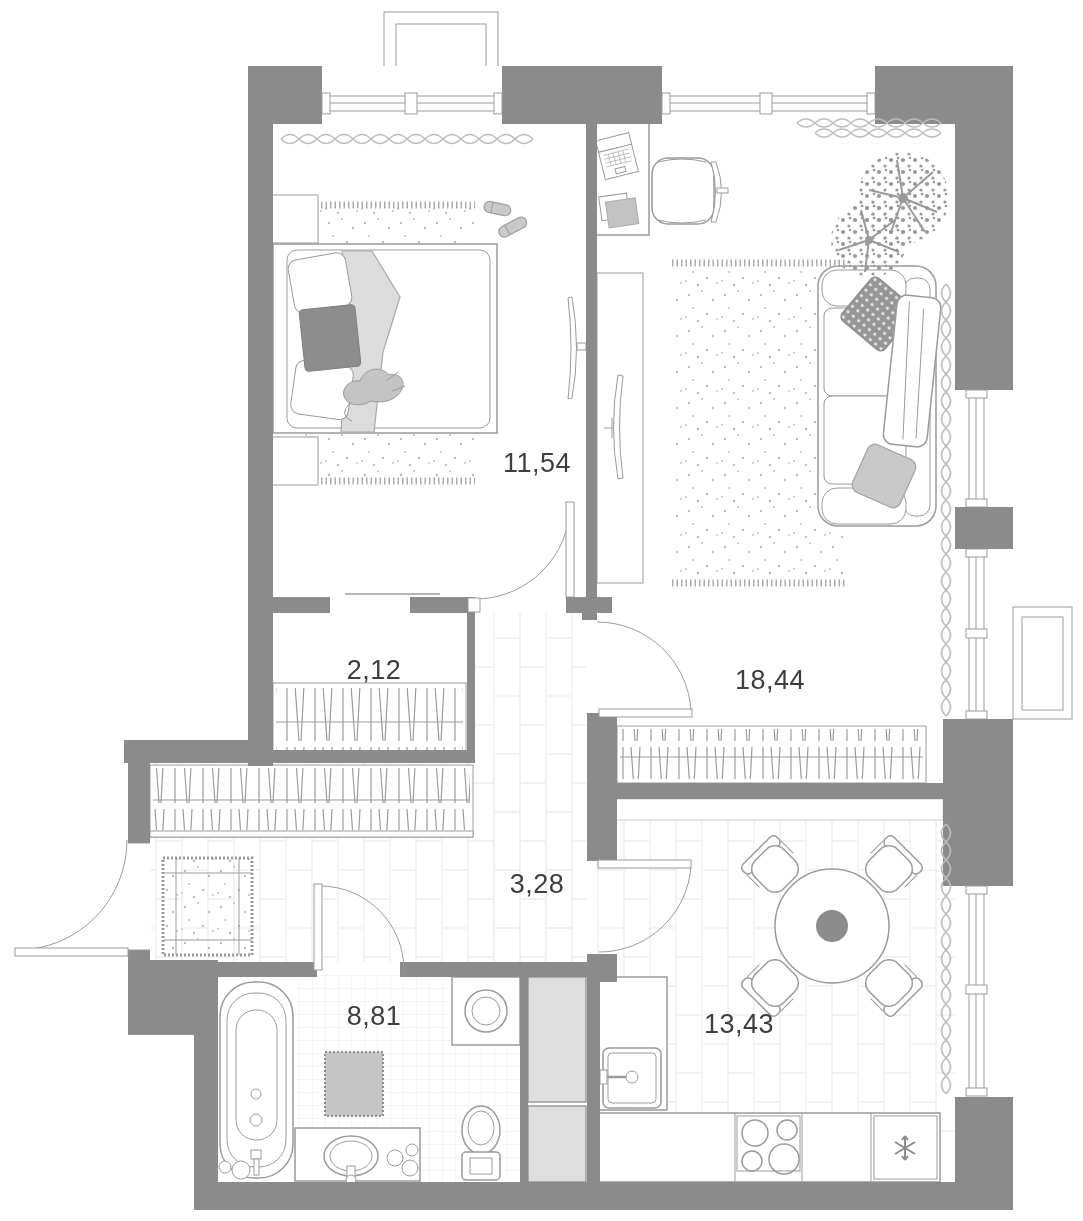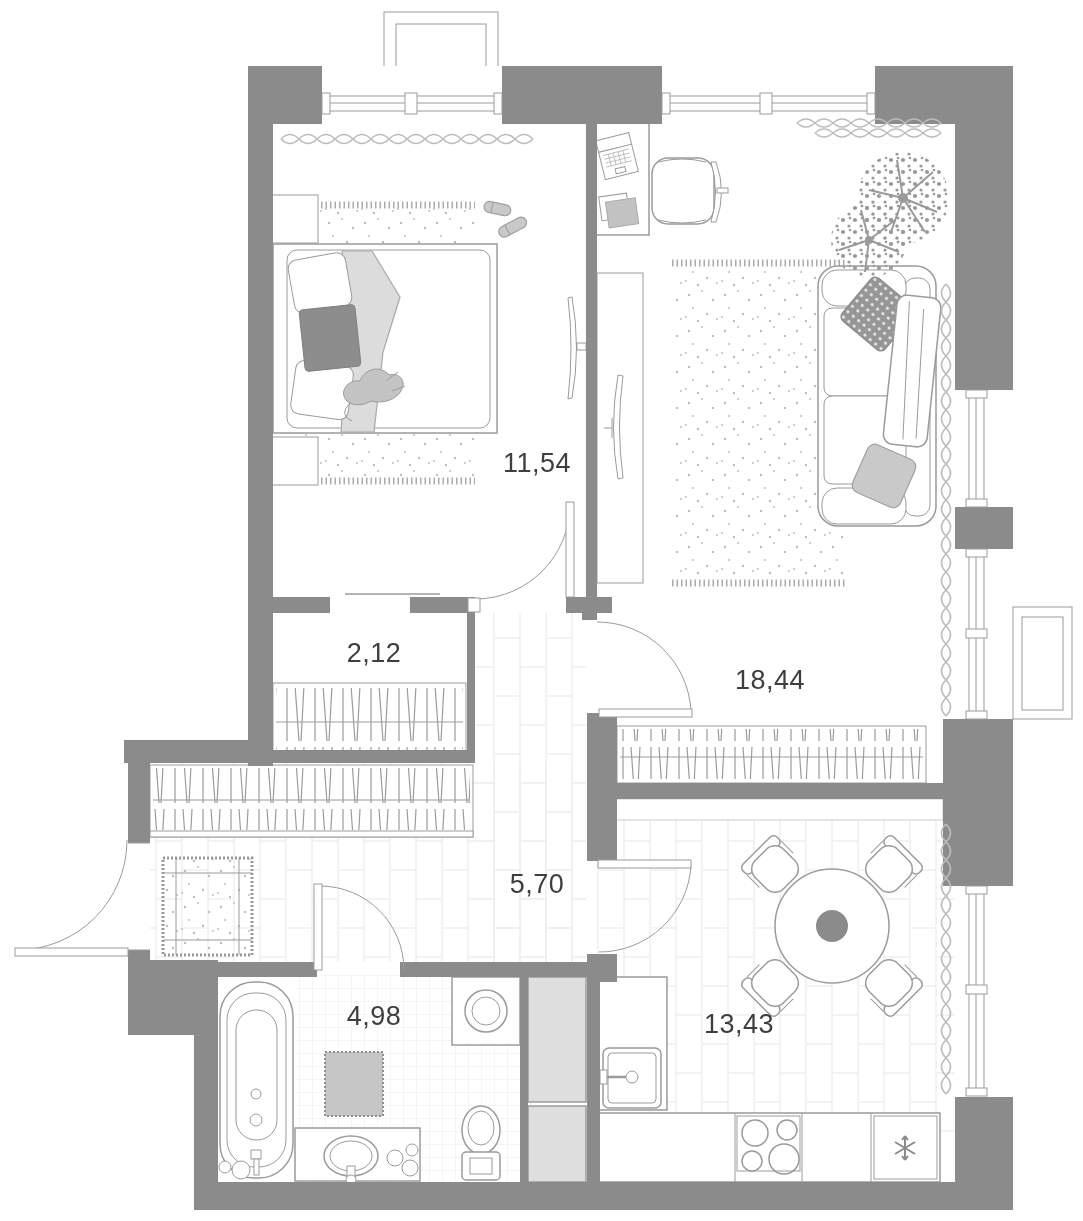--- a/index.html
+++ b/index.html
@@ -361,18 +361,18 @@
     <path class="cur" d="M815,133 q9,-8 18,0 t18,0 t18,0 t18,0 t18,0 t18,0 t18,0"></path>
     <path class="cur" d="M815,133 q9,8 18,0 t18,0 t18,0 t18,0 t18,0 t18,0 t18,0"></path>
     <path class="cur" d="M946,284 q-9,9 0,18 t0,18 t0,18 t0,18 t0,18 t0,18 t0,18 t0,18 t0,18 t0,18 t0,18 t0,18 t0,18 t0,18 t0,18 t0,18 t0,18 t0,18 t0,18 t0,18 t0,18 t0,18 t0,18 t0,18"></path>
     <path class="cur" d="M946,284 q9,9 0,18 t0,18 t0,18 t0,18 t0,18 t0,18 t0,18 t0,18 t0,18 t0,18 t0,18 t0,18 t0,18 t0,18 t0,18 t0,18 t0,18 t0,18 t0,18 t0,18 t0,18 t0,18 t0,18 t0,18"></path>
     <path class="cur" d="M946,824 q-9,9 0,18 t0,18 t0,18 t0,18 t0,18 t0,18 t0,18 t0,18 t0,18 t0,18 t0,18 t0,18 t0,18 t0,18 t0,18"></path>
     <path class="cur" d="M946,824 q9,9 0,18 t0,18 t0,18 t0,18 t0,18 t0,18 t0,18 t0,18 t0,18 t0,18 t0,18 t0,18 t0,18 t0,18 t0,18"></path>
   </g>
 </svg>
 
   <div class="room-label" style="left:537px;top:463px">11,54</div>
-  <div class="room-label" style="left:374px;top:653px">2,12</div>
+  <div class="room-label" style="left:374px;top:670px">2,12</div>
   <div class="room-label" style="left:770px;top:680px">18,44</div>
-  <div class="room-label" style="left:537px;top:884px">5,70</div>
-  <div class="room-label" style="left:374px;top:1016px">4,98</div>
+  <div class="room-label" style="left:537px;top:884px">3,28</div>
+  <div class="room-label" style="left:374px;top:1016px">8,81</div>
   <div class="room-label" style="left:739px;top:1024px">13,43</div>
 </div>
 
 </body></html>

